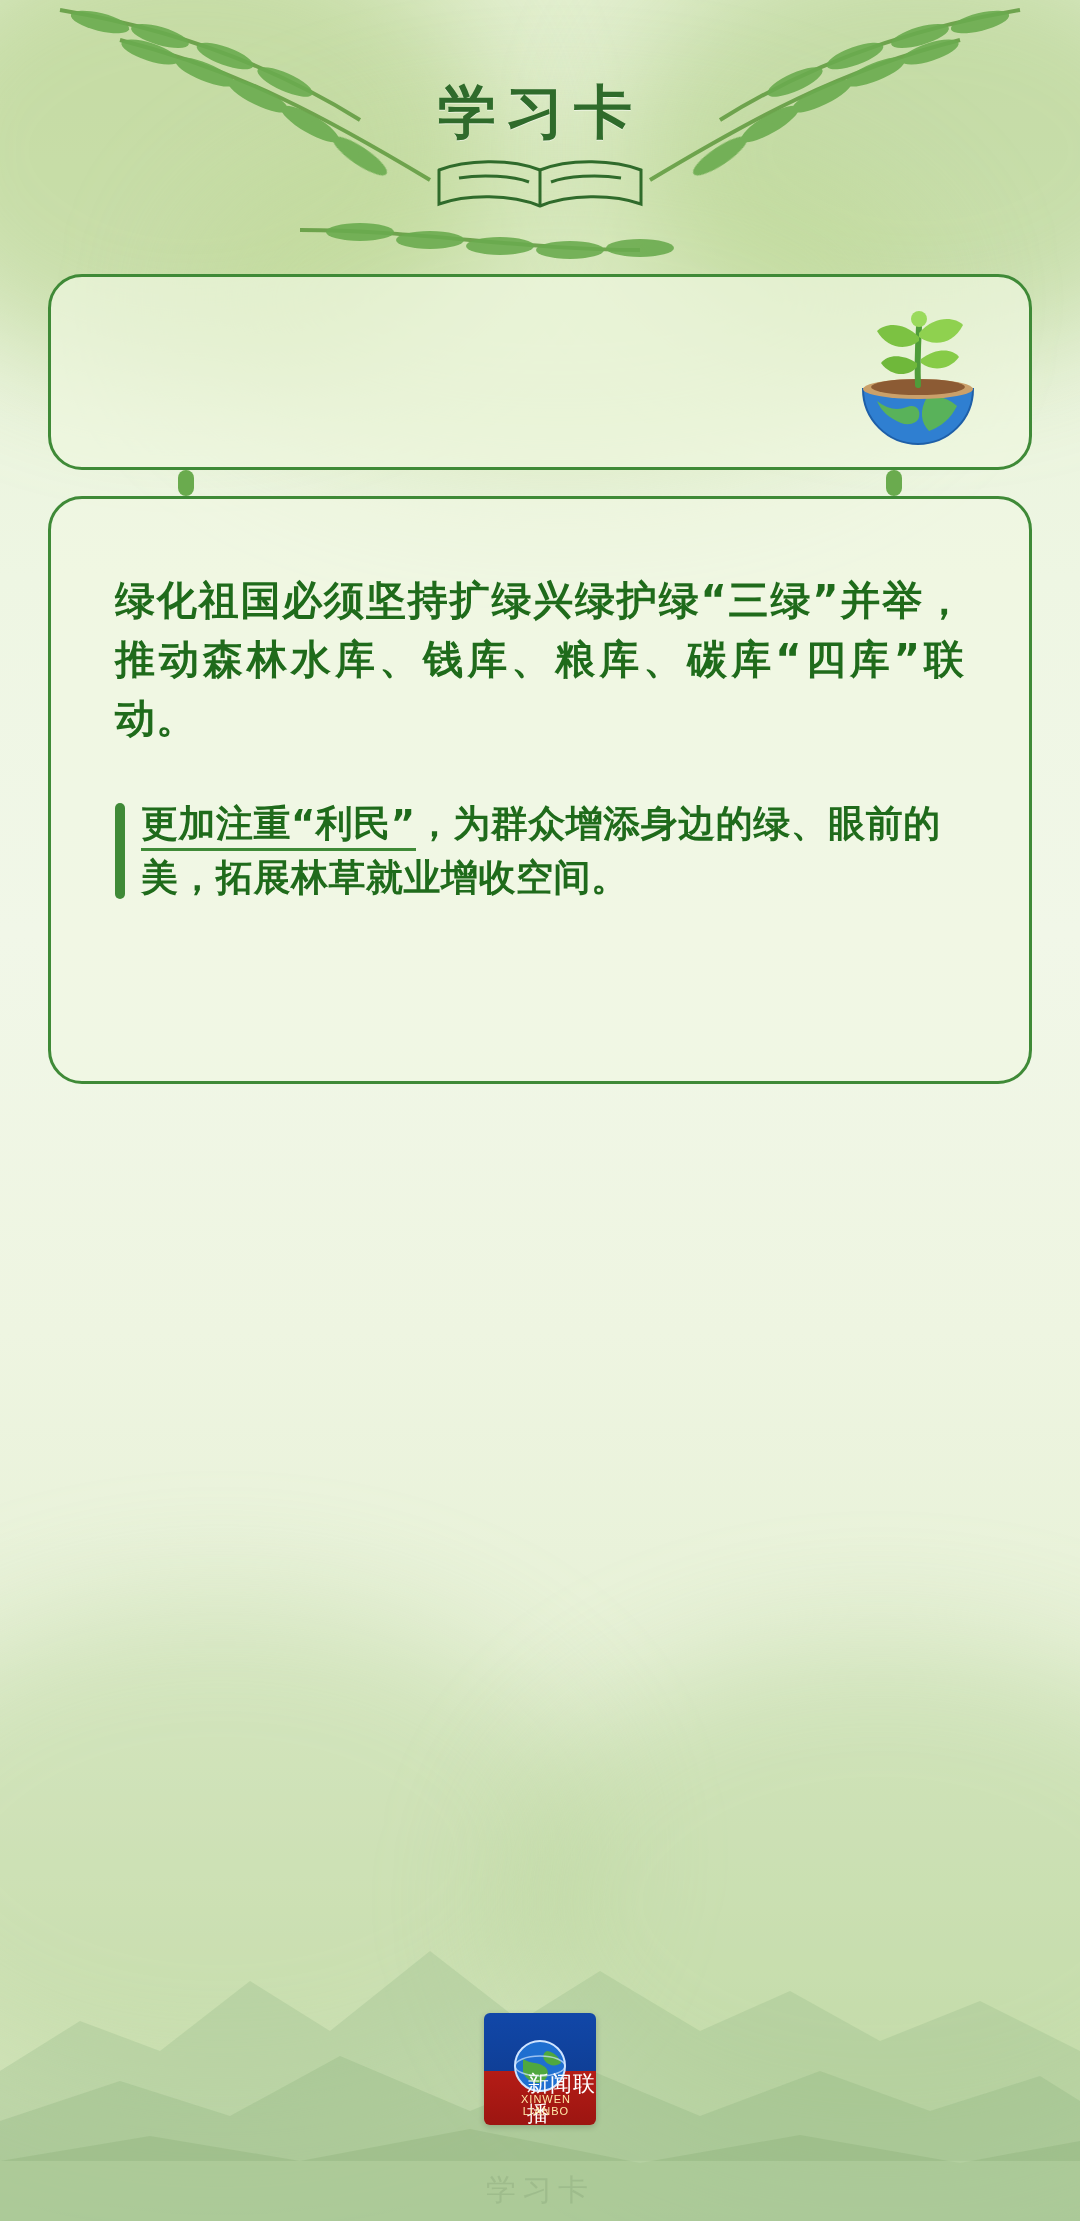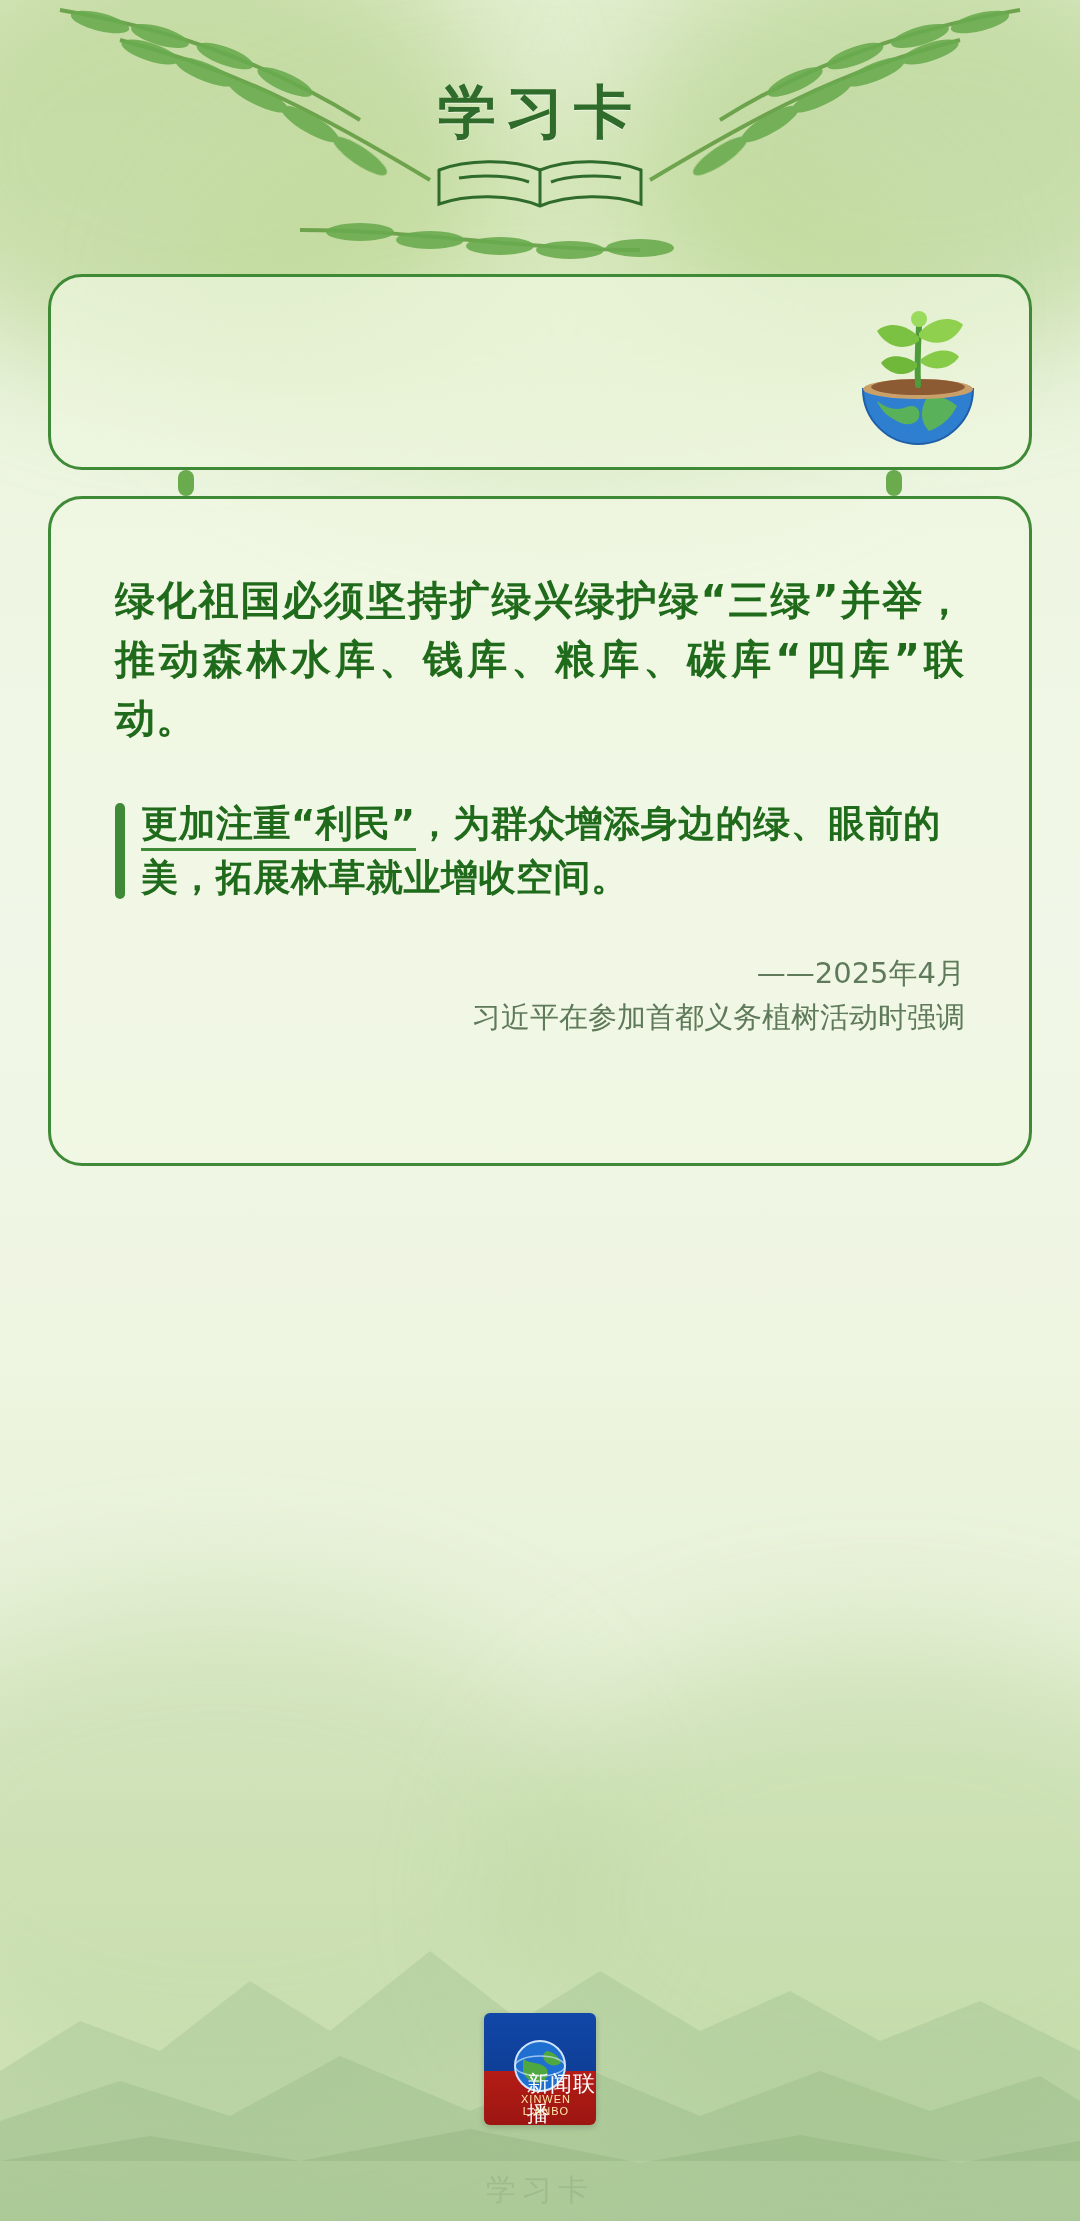--- a/index.html
+++ b/index.html
@@ -126,21 +126,21 @@
   }
   .connector.left  { left: 178px; }
   .connector.right { left: 886px; }
 
   
   .body-card {
     position: absolute;
     left: 48px;
     top: 496px;
     width: 984px;
-    height: 670px;
+    height: 588px;
     box-sizing: border-box;
     border: 3px solid #3f8a37;
     border-radius: 34px;
     background: rgba(240,247,226,.62);
     padding: 72px 64px 40px 64px;
   }
 
   .lead {
     font-family: "DejaVu Sans", "Liberation Sans", sans-serif;
     font-size: 40px;
@@ -346,24 +346,20 @@
 
 
 
     <div class="point">
       <span class="bar"></span>
       <div class="ptext">
         <span class="u">更加注重“利民”</span><span>，为群众增添身边的绿、眼前的美，拓展林草就业增收空间。</span>
       </div>
     </div>
 
-    <div class="attribution">
-      <div class="line1">——2025年4月</div>
-      <div class="line2">习近平在参加首都义务植树活动时强调</div>
-    </div>
   </div>
 
   <div class="footer-logo">
     <svg class="globe" viewBox="0 0 54 54">
       <circle cx="27" cy="27" r="25" fill="#1f6fd0" stroke="#cfe4ff" stroke-width="2"></circle>
       <path d="M10,20 c8,5 16,3 22,8 c5,4 3,12 -3,15 c-7,3 -16,-2 -19,-10 Z" fill="#4fa83f"></path>
       <path d="M34,12 c7,1 12,6 14,12 c-5,4 -12,3 -16,-2 c-3,-4 -2,-8 2,-10 Z" fill="#4fa83f"></path>
       <ellipse cx="27" cy="27" rx="25" ry="10" fill="none" stroke="#cfe4ff" stroke-width="1.5" opacity=".7"></ellipse>
     </svg>
     <div class="l1">新闻联播</div>

